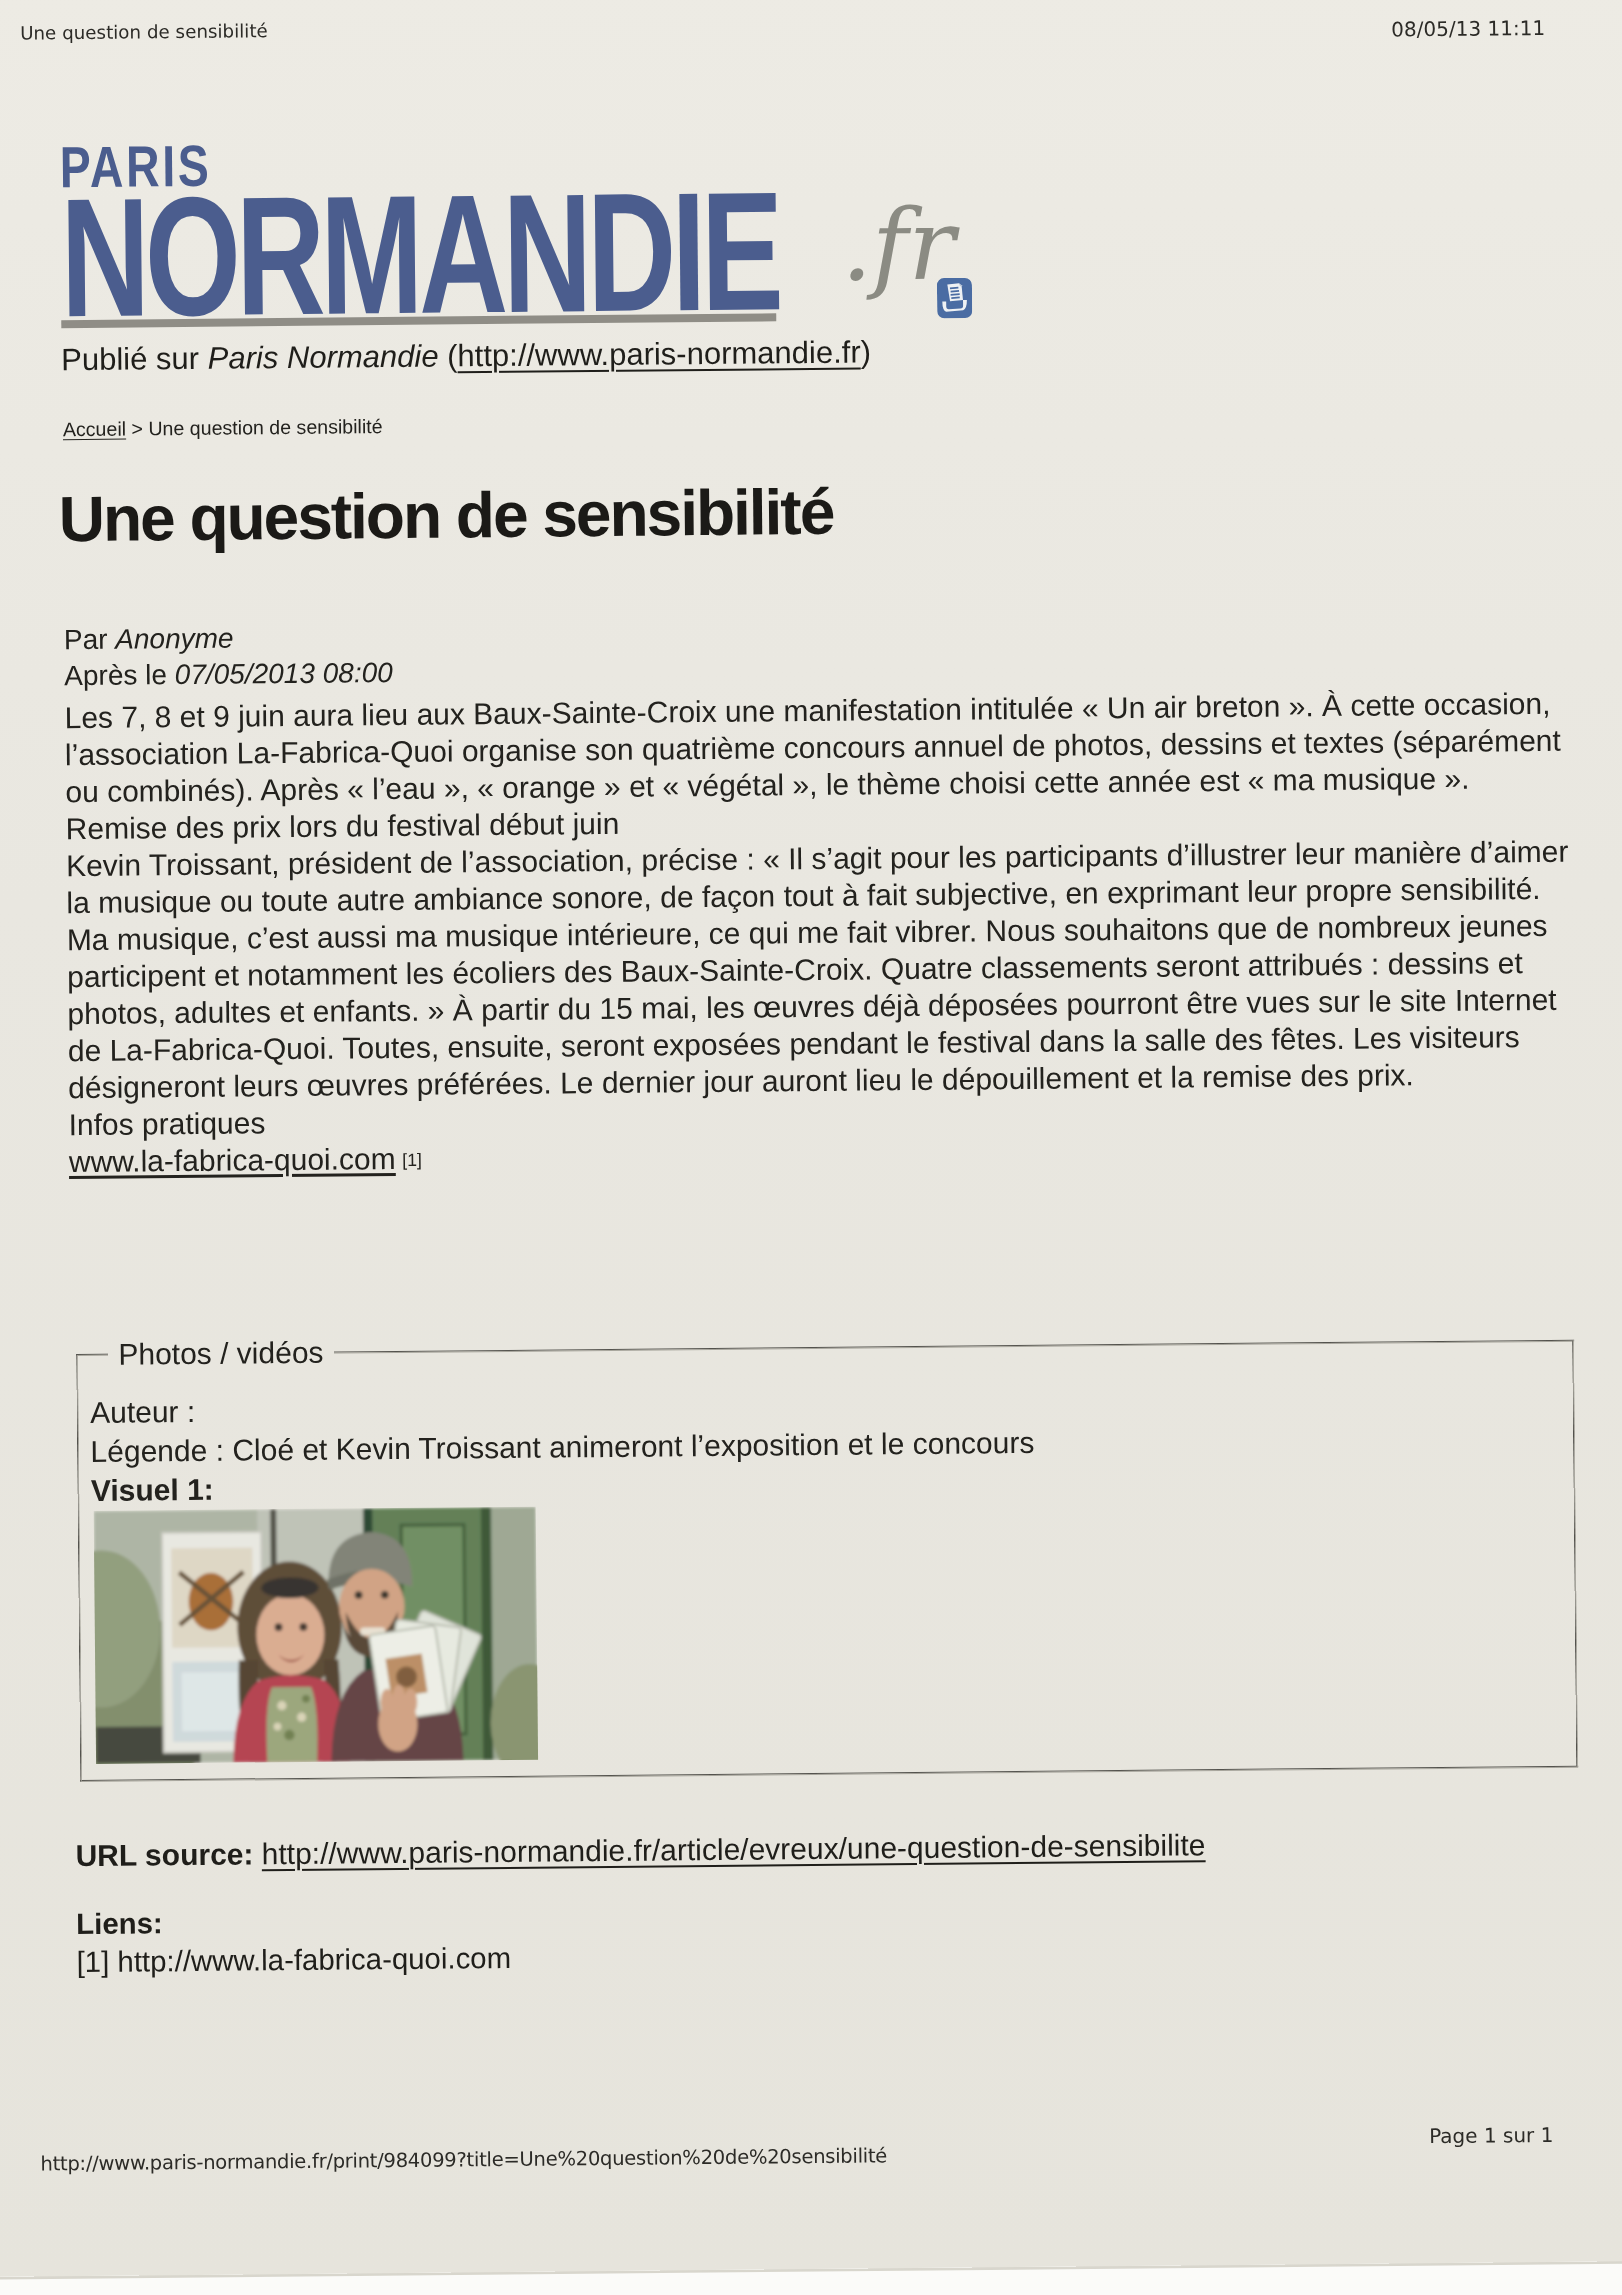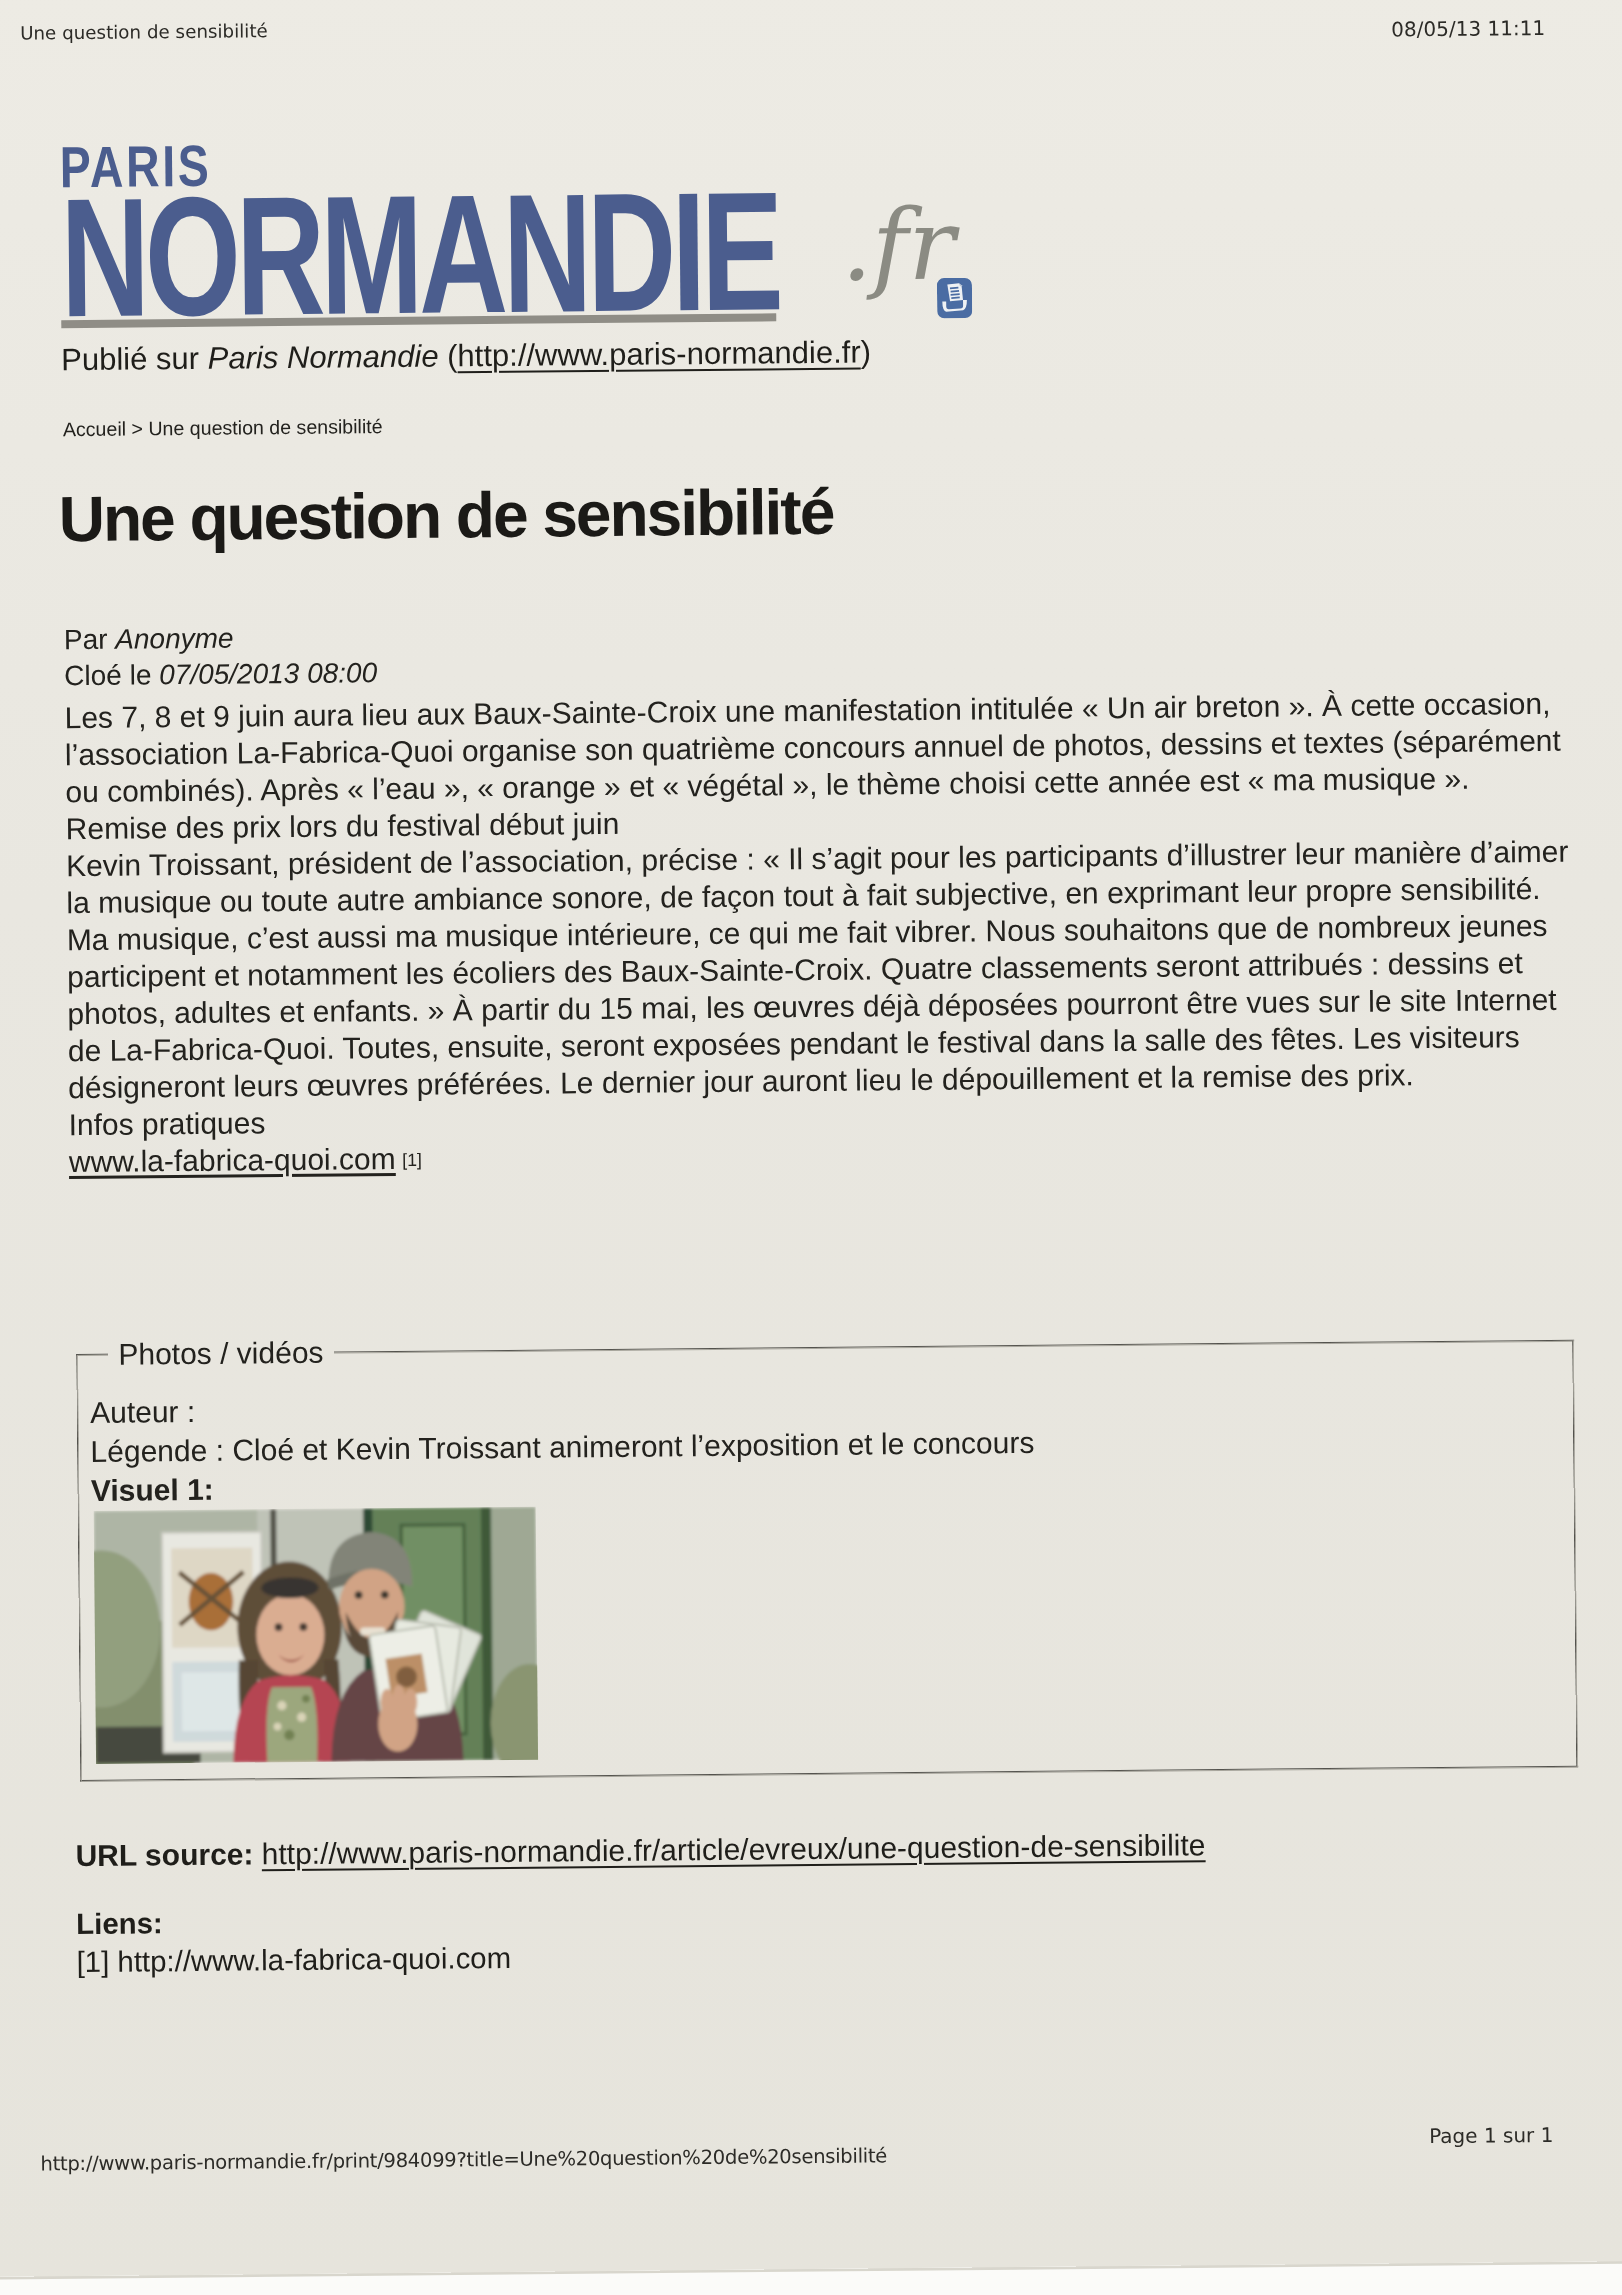--- a/index.html
+++ b/index.html
@@ -50,21 +50,21 @@
   }
   .brand-rule{position:absolute;left:69px;top:313px;width:715px;height:8.5px;background:#8f8d86;}
   .printer-btn{position:absolute;left:945px;top:279px;width:35px;height:41px;border:none;background:transparent;padding:0;cursor:pointer;}
 
   
   .published{position:absolute;left:69px;top:335px;font-size:31px;color:#1f1e1a;}
   .published .site{font-style:italic;}
   .published .url{text-decoration:underline;text-underline-offset:4.6px;text-decoration-thickness:2px;}
 
   .breadcrumb{position:absolute;left:70px;top:411px;font-size:19.6px;color:#23221e;}
-  .breadcrumb .home{text-decoration-thickness:1.3px;text-underline-offset:3.3px;}
+  .breadcrumb .home{text-decoration:underline;text-decoration-thickness:1.3px;text-underline-offset:3.3px;}
 
   .article-title{
     position:absolute;left:65px;top:475px;
     font-size:64px;font-weight:bold;letter-spacing:-2px;color:#1b1a17;margin:0;
   }
 
   .byline{position:absolute;left:69px;top:615px;font-size:28px;line-height:36px;color:#23221e;}
   .byline .em{font-style:italic;}
 
   .body-text{
@@ -138,21 +138,21 @@
       <a class="home">Accueil</a><span> &gt; </span><span>Une question de sensibilité</span>
     </div>
 
     <h1 class="article-title">Une question de sensibilité</h1>
 
     <div class="byline">
       <div>
         <span>Par </span><span class="em">Anonyme</span>
       </div>
       <div>
-        <span>Cloé le </span><span class="em">07/05/2013 08:00</span>
+        <span>Après le </span><span class="em">07/05/2013 08:00</span>
       </div>
     </div>
 
     <div class="body-text">
       <p>Les 7, 8 et 9 juin aura lieu aux Baux-Sainte-Croix une manifestation intitulée « Un air breton ». À cette occasion, l’association La-Fabrica-Quoi organise son quatrième concours annuel de photos, dessins et textes (séparément ou combinés). Après « l’eau », « orange » et « végétal », le thème choisi cette année est « ma musique ».</p>
       <p>Remise des prix lors du festival début juin</p>
       <p>Kevin Troissant, président de l’association, précise : « Il s’agit pour les participants d’illustrer leur manière d’aimer la musique ou toute autre ambiance sonore, de façon tout à fait subjective, en exprimant leur propre sensibilité. Ma musique, c’est aussi ma musique intérieure, ce qui me fait vibrer. Nous souhaitons que de nombreux jeunes participent et notamment les écoliers des Baux-Sainte-Croix. Quatre classements seront attribués : dessins et photos, adultes et enfants. » À partir du 15 mai, les œuvres déjà déposées pourront être vues sur le site Internet de La-Fabrica-Quoi. Toutes, ensuite, seront exposées pendant le festival dans la salle des fêtes. Les visiteurs désigneront leurs œuvres préférées. Le dernier jour auront lieu le dépouillement et la remise des prix.</p>
       <p>Infos pratiques</p>
       <p>
         <a class="infolink">www.la-fabrica-quoi.com</a><span class="footref">[1]</span>

